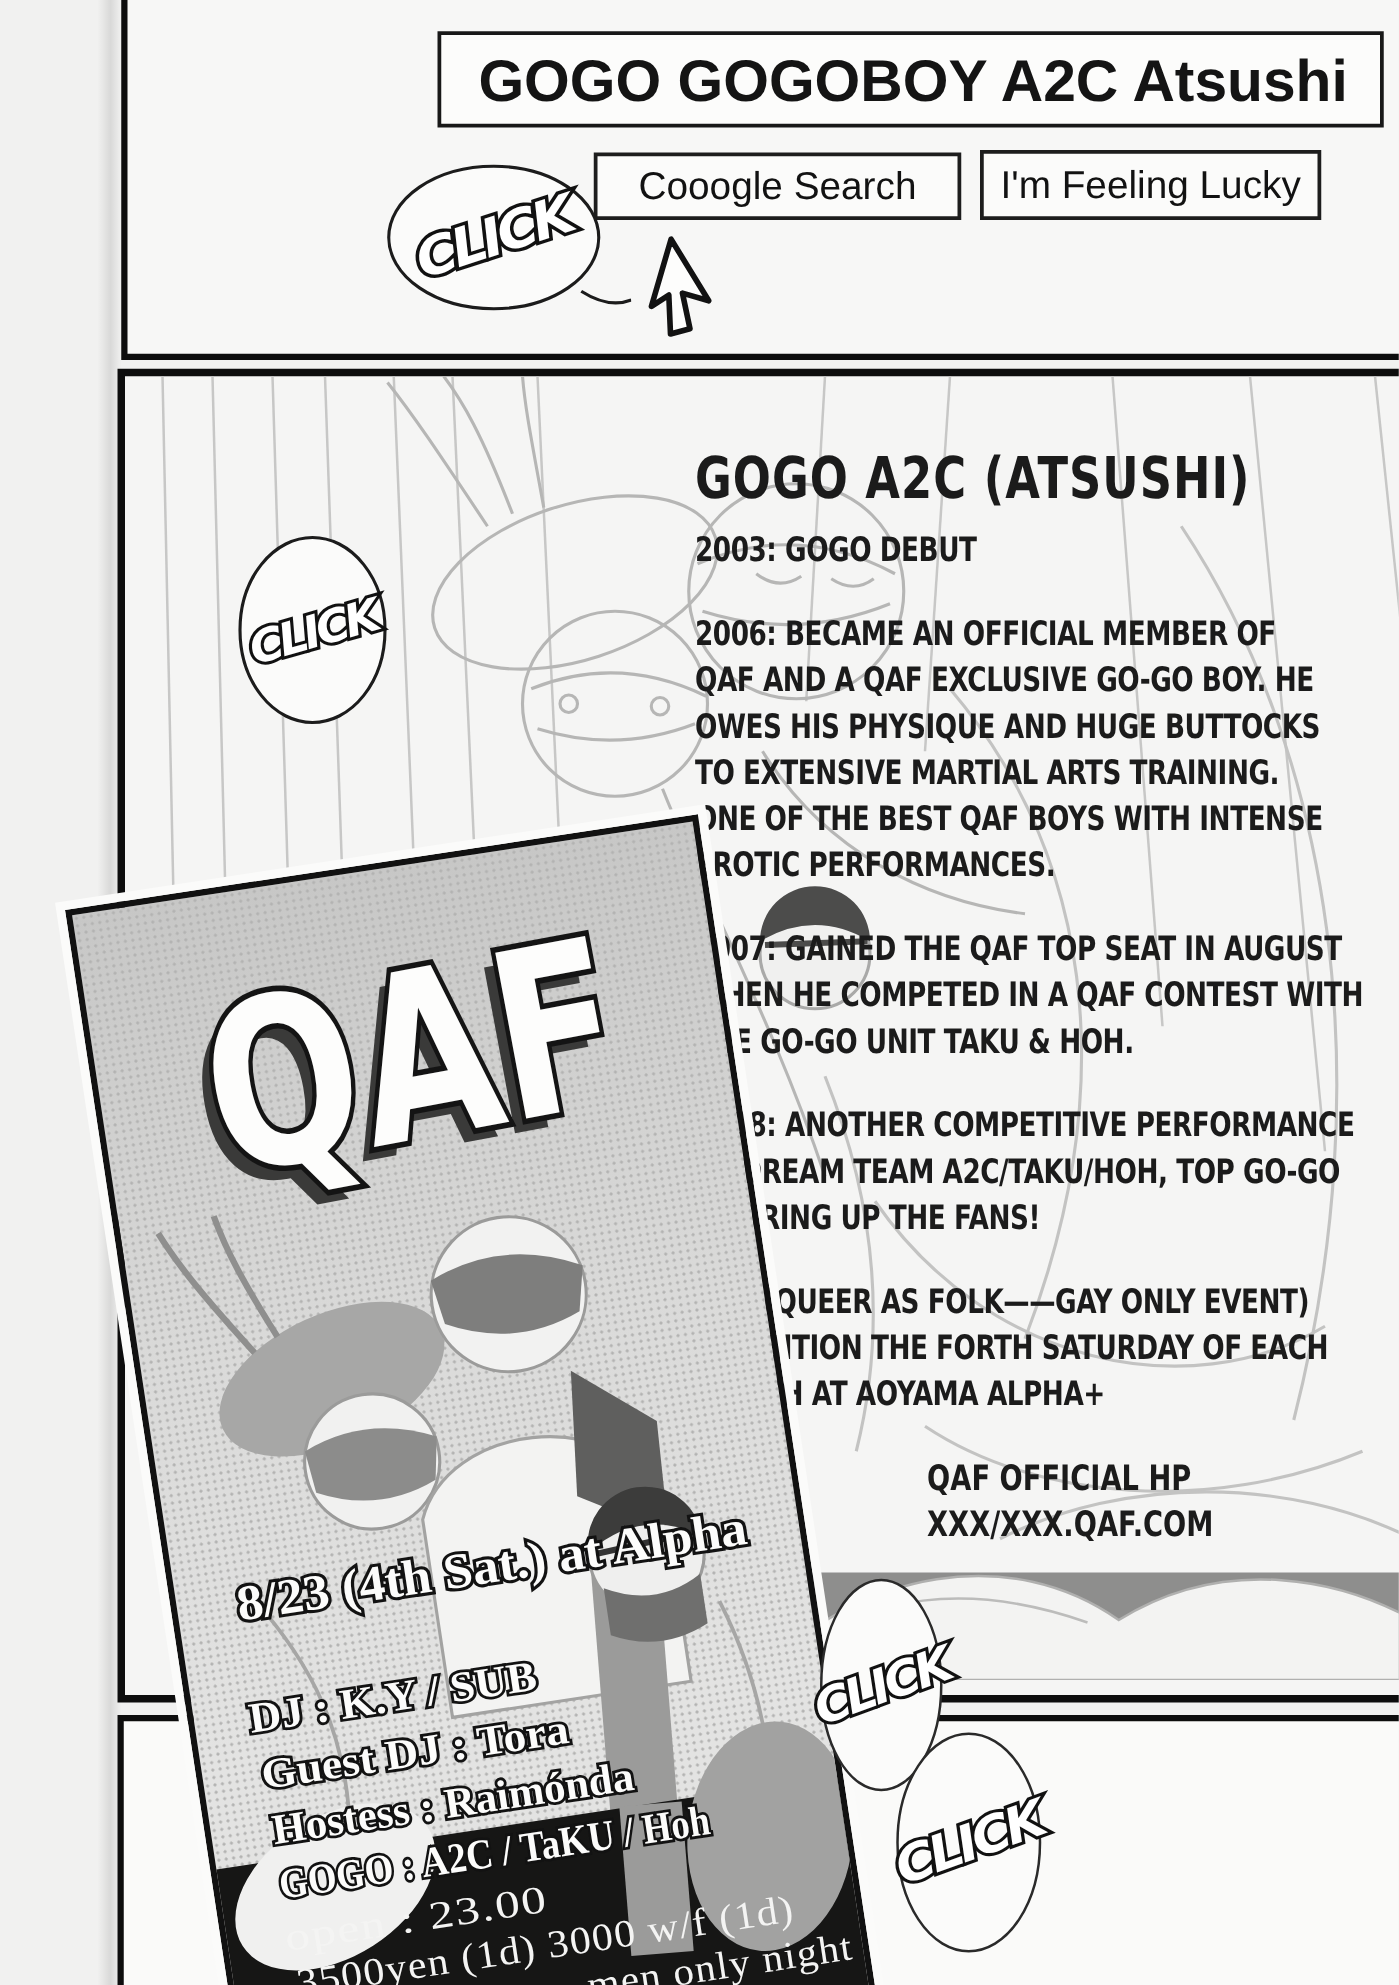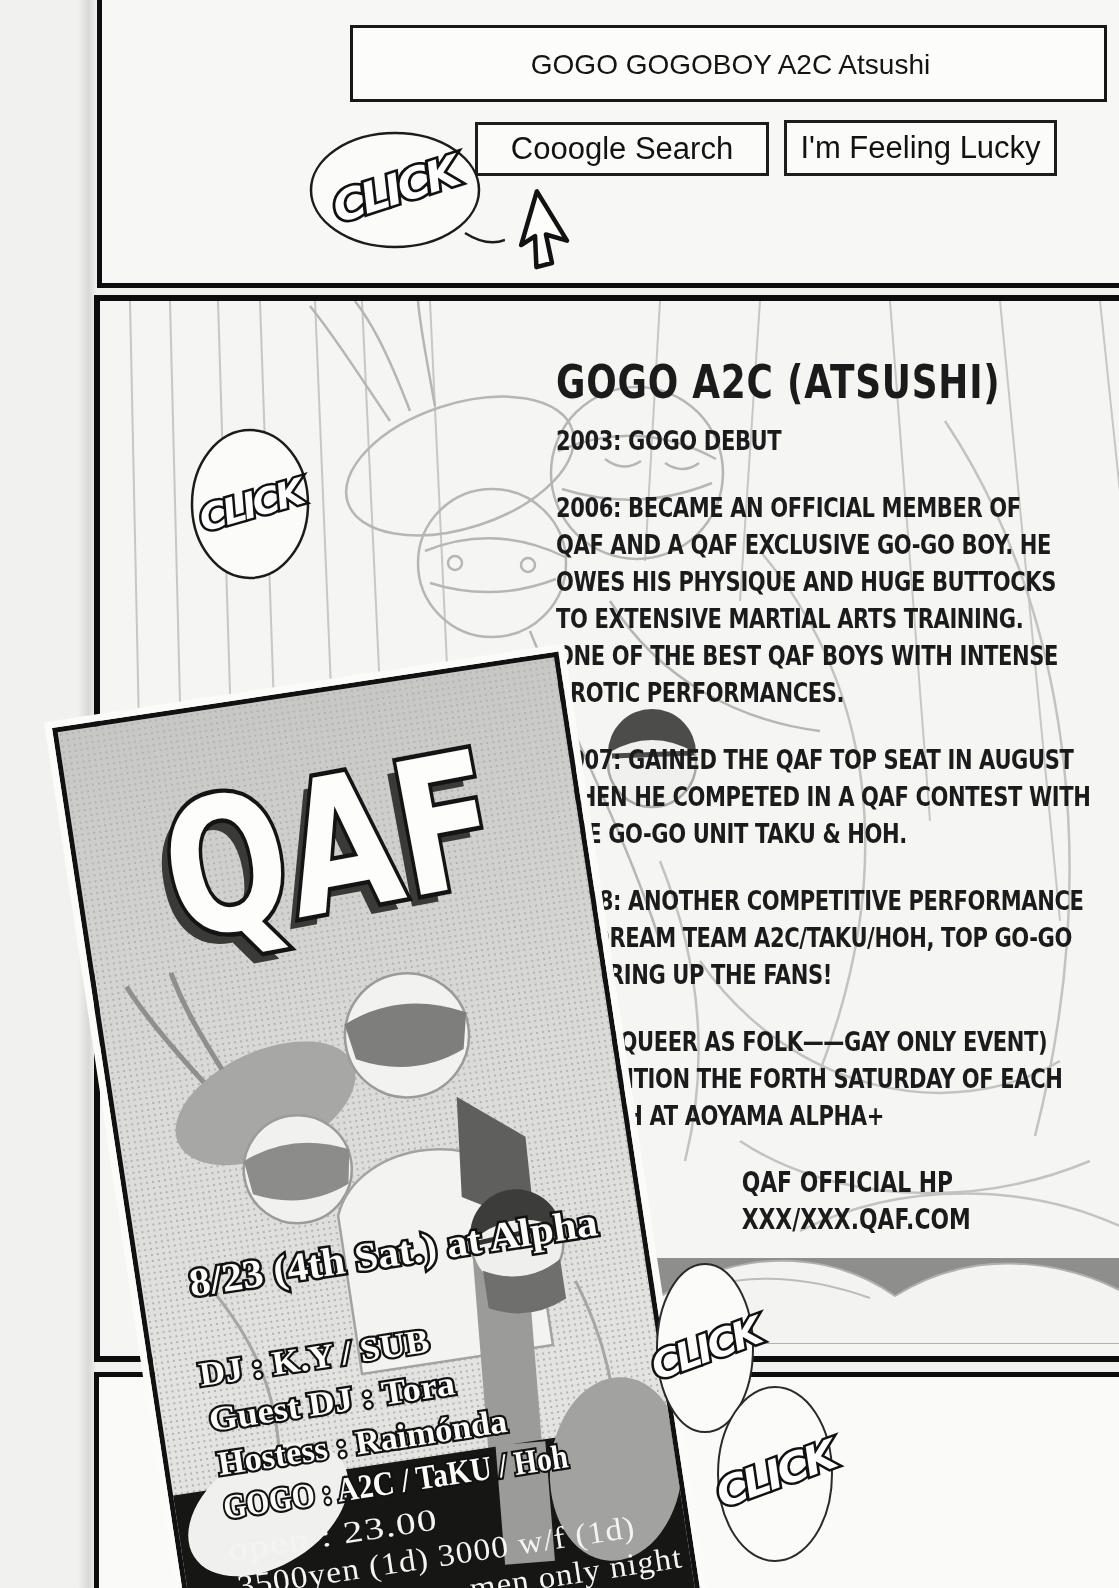--- a/index.html
+++ b/index.html
@@ -12,21 +12,21 @@
     background:linear-gradient(90deg,rgba(0,0,0,0) 0%,rgba(0,0,0,.10) 55%,rgba(0,0,0,0) 100%);}
   
   .panel{position:absolute;background:#f7f7f6;border:5px solid #0d0d0d;}
   #panel-top{left:97px;top:-22px;right:-30px;height:300px;}
   #panel-main{left:94px;top:295px;right:-30px;height:1055px;border-width:6px;background:#f5f5f4;overflow:hidden;}
   #panel-bottom{left:94px;top:1372px;right:-30px;height:240px;background:#fafaf9;}
   
   .searchbox{position:absolute;left:345px;top:20px;width:757px;height:77px;
     background:#fcfcfb;border:3px solid #181818;box-sizing:border-box;z-index:12;}
   .searchbox input{width:100%;height:100%;border:none;background:transparent;outline:none;
-    font-family:"Liberation Sans",sans-serif;font-weight:normal;font-size:28px;color:#141414;
+    font-family:"Liberation Sans",sans-serif;font-weight:bold;font-size:47px;color:#141414;
     text-align:center;letter-spacing:0px;}
   .gbtn{position:absolute;box-sizing:border-box;background:#fbfbfa;border:3px solid #1d1d1d;
     font-family:"Liberation Sans",sans-serif;font-size:31px;color:#121212;z-index:12;
     display:flex;align-items:center;justify-content:center;padding:0;cursor:pointer;}
   #btn-search{left:470px;top:117px;width:294px;height:54px;}
   #btn-lucky{left:779px;top:115px;width:273px;height:56px;}
   
   .profile-col{position:absolute;left:556px;top:358px;width:700px;z-index:10;
     transform:scaleX(0.78);transform-origin:0 0;color:#1b1b1b;}
   .profile-title{font-size:46px;font-weight:bold;line-height:48px;letter-spacing:1px;margin:0 0 16px 0;}

